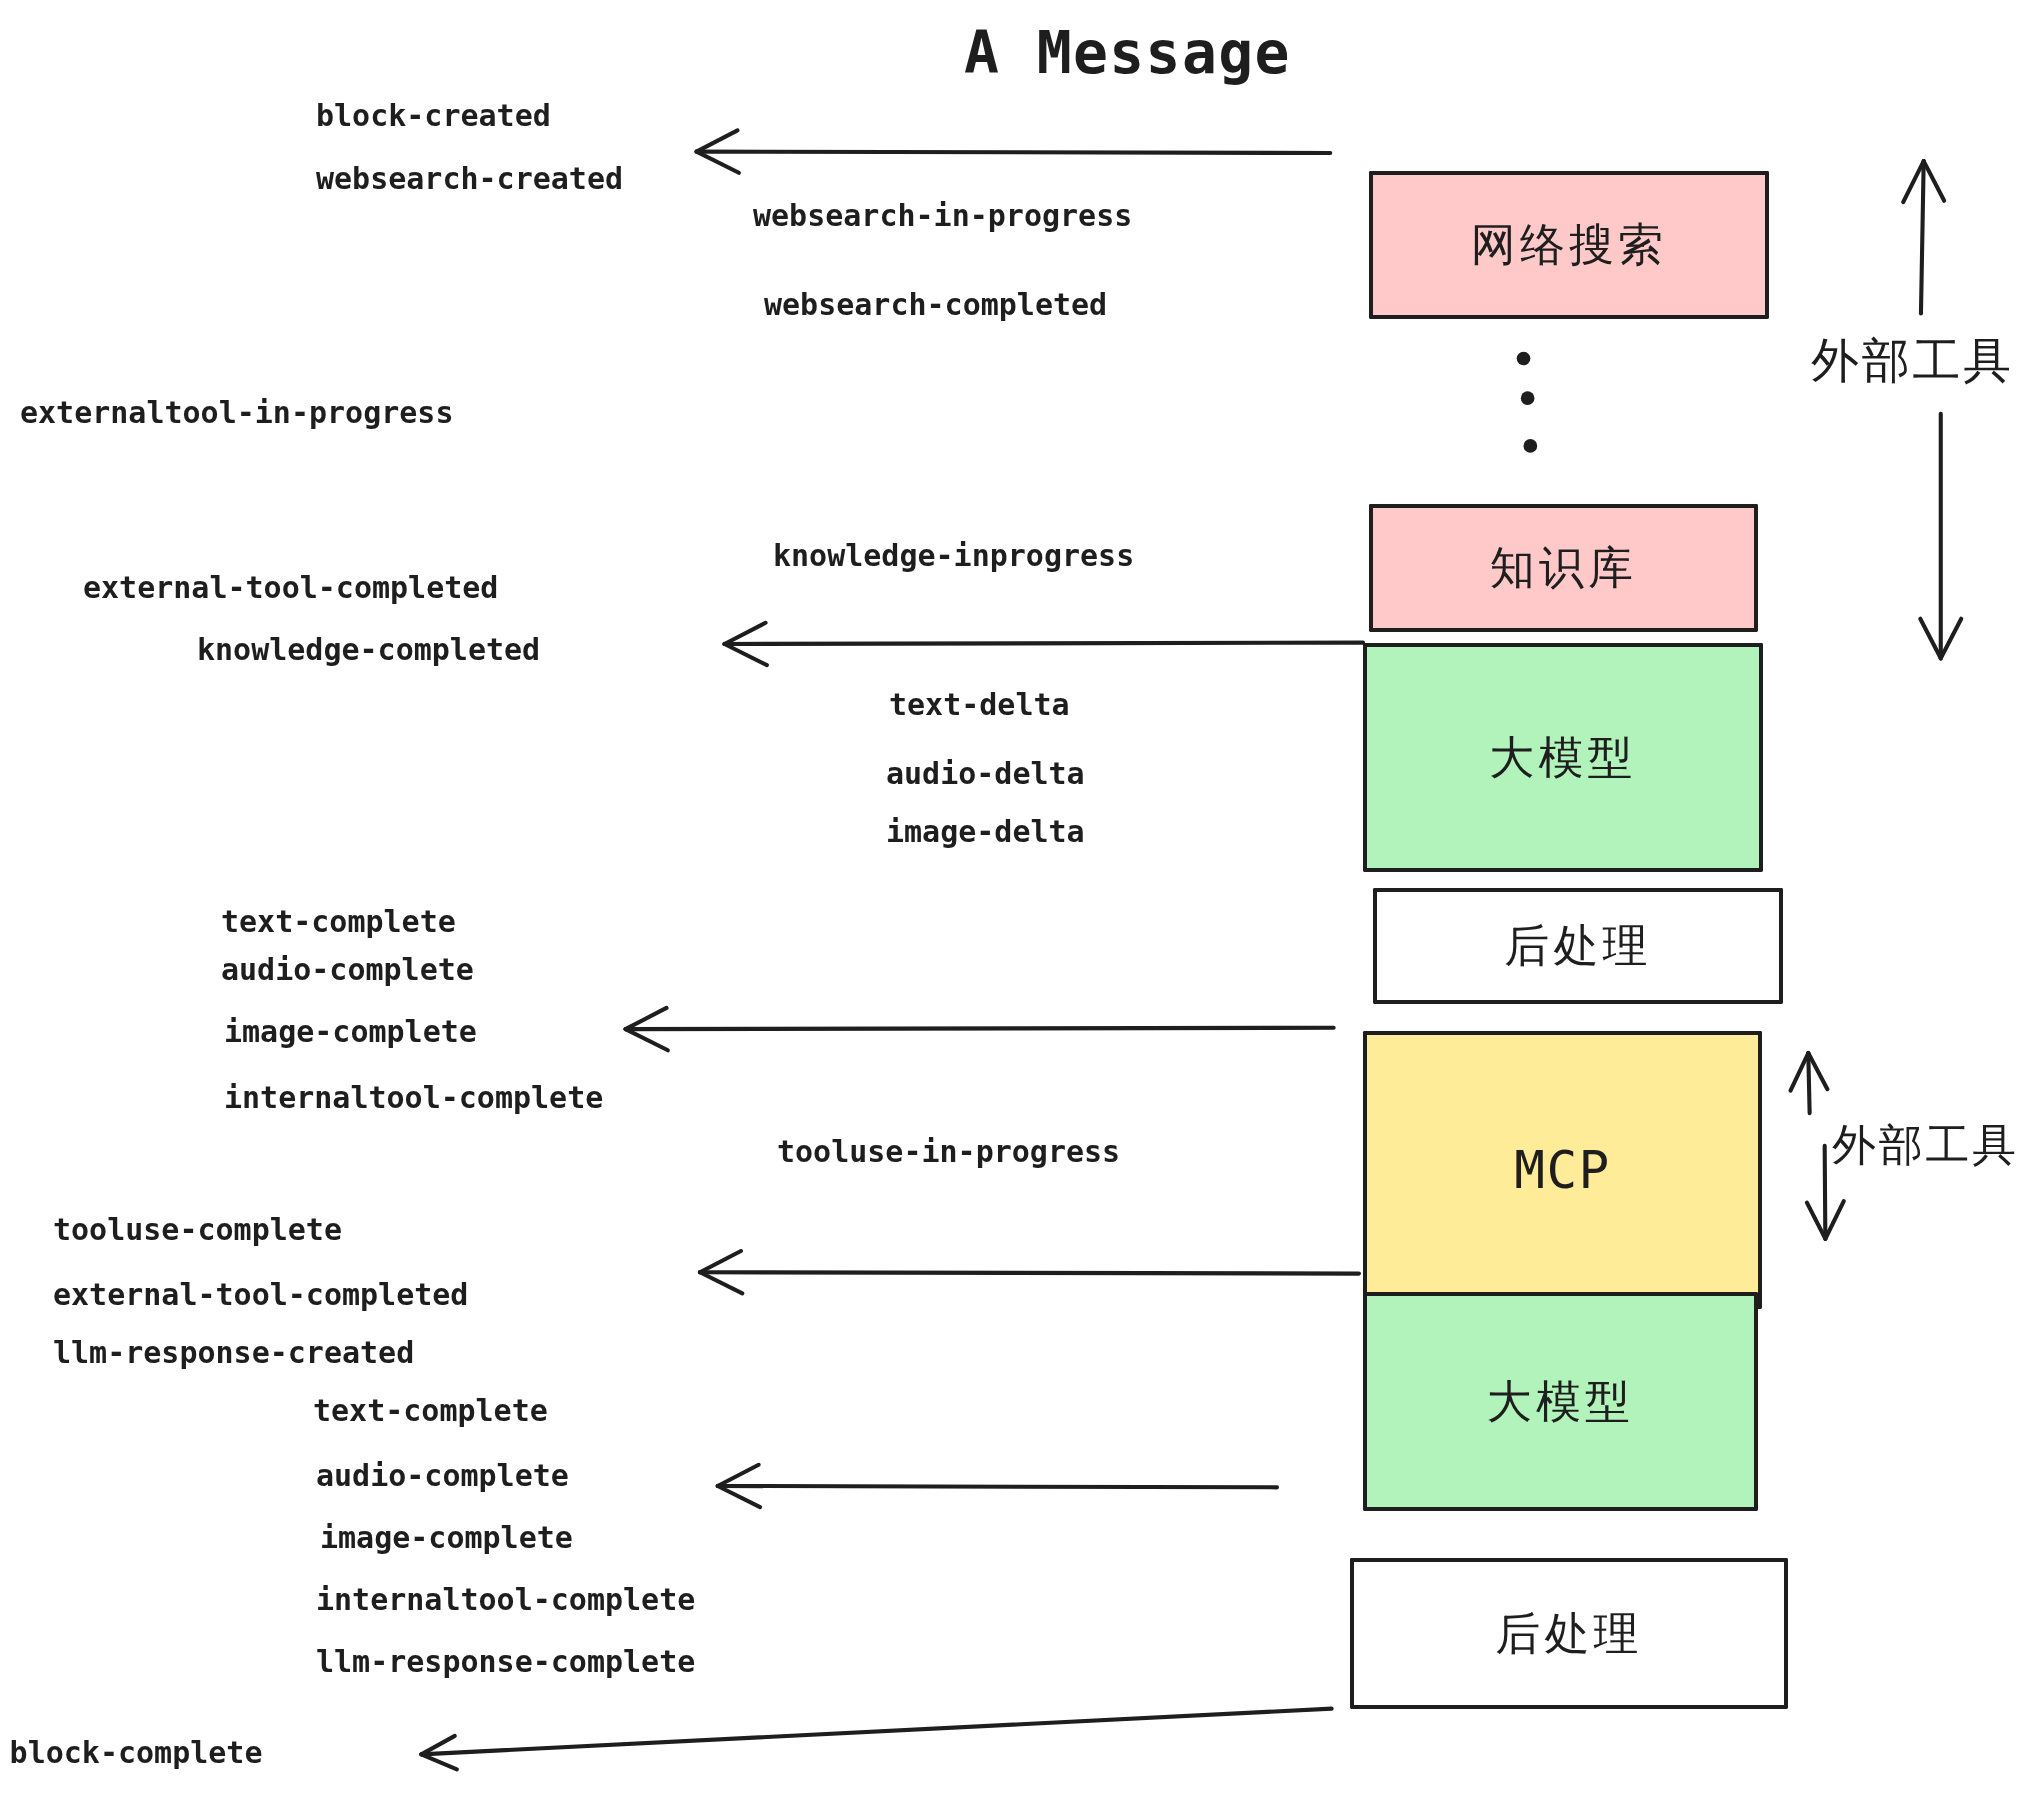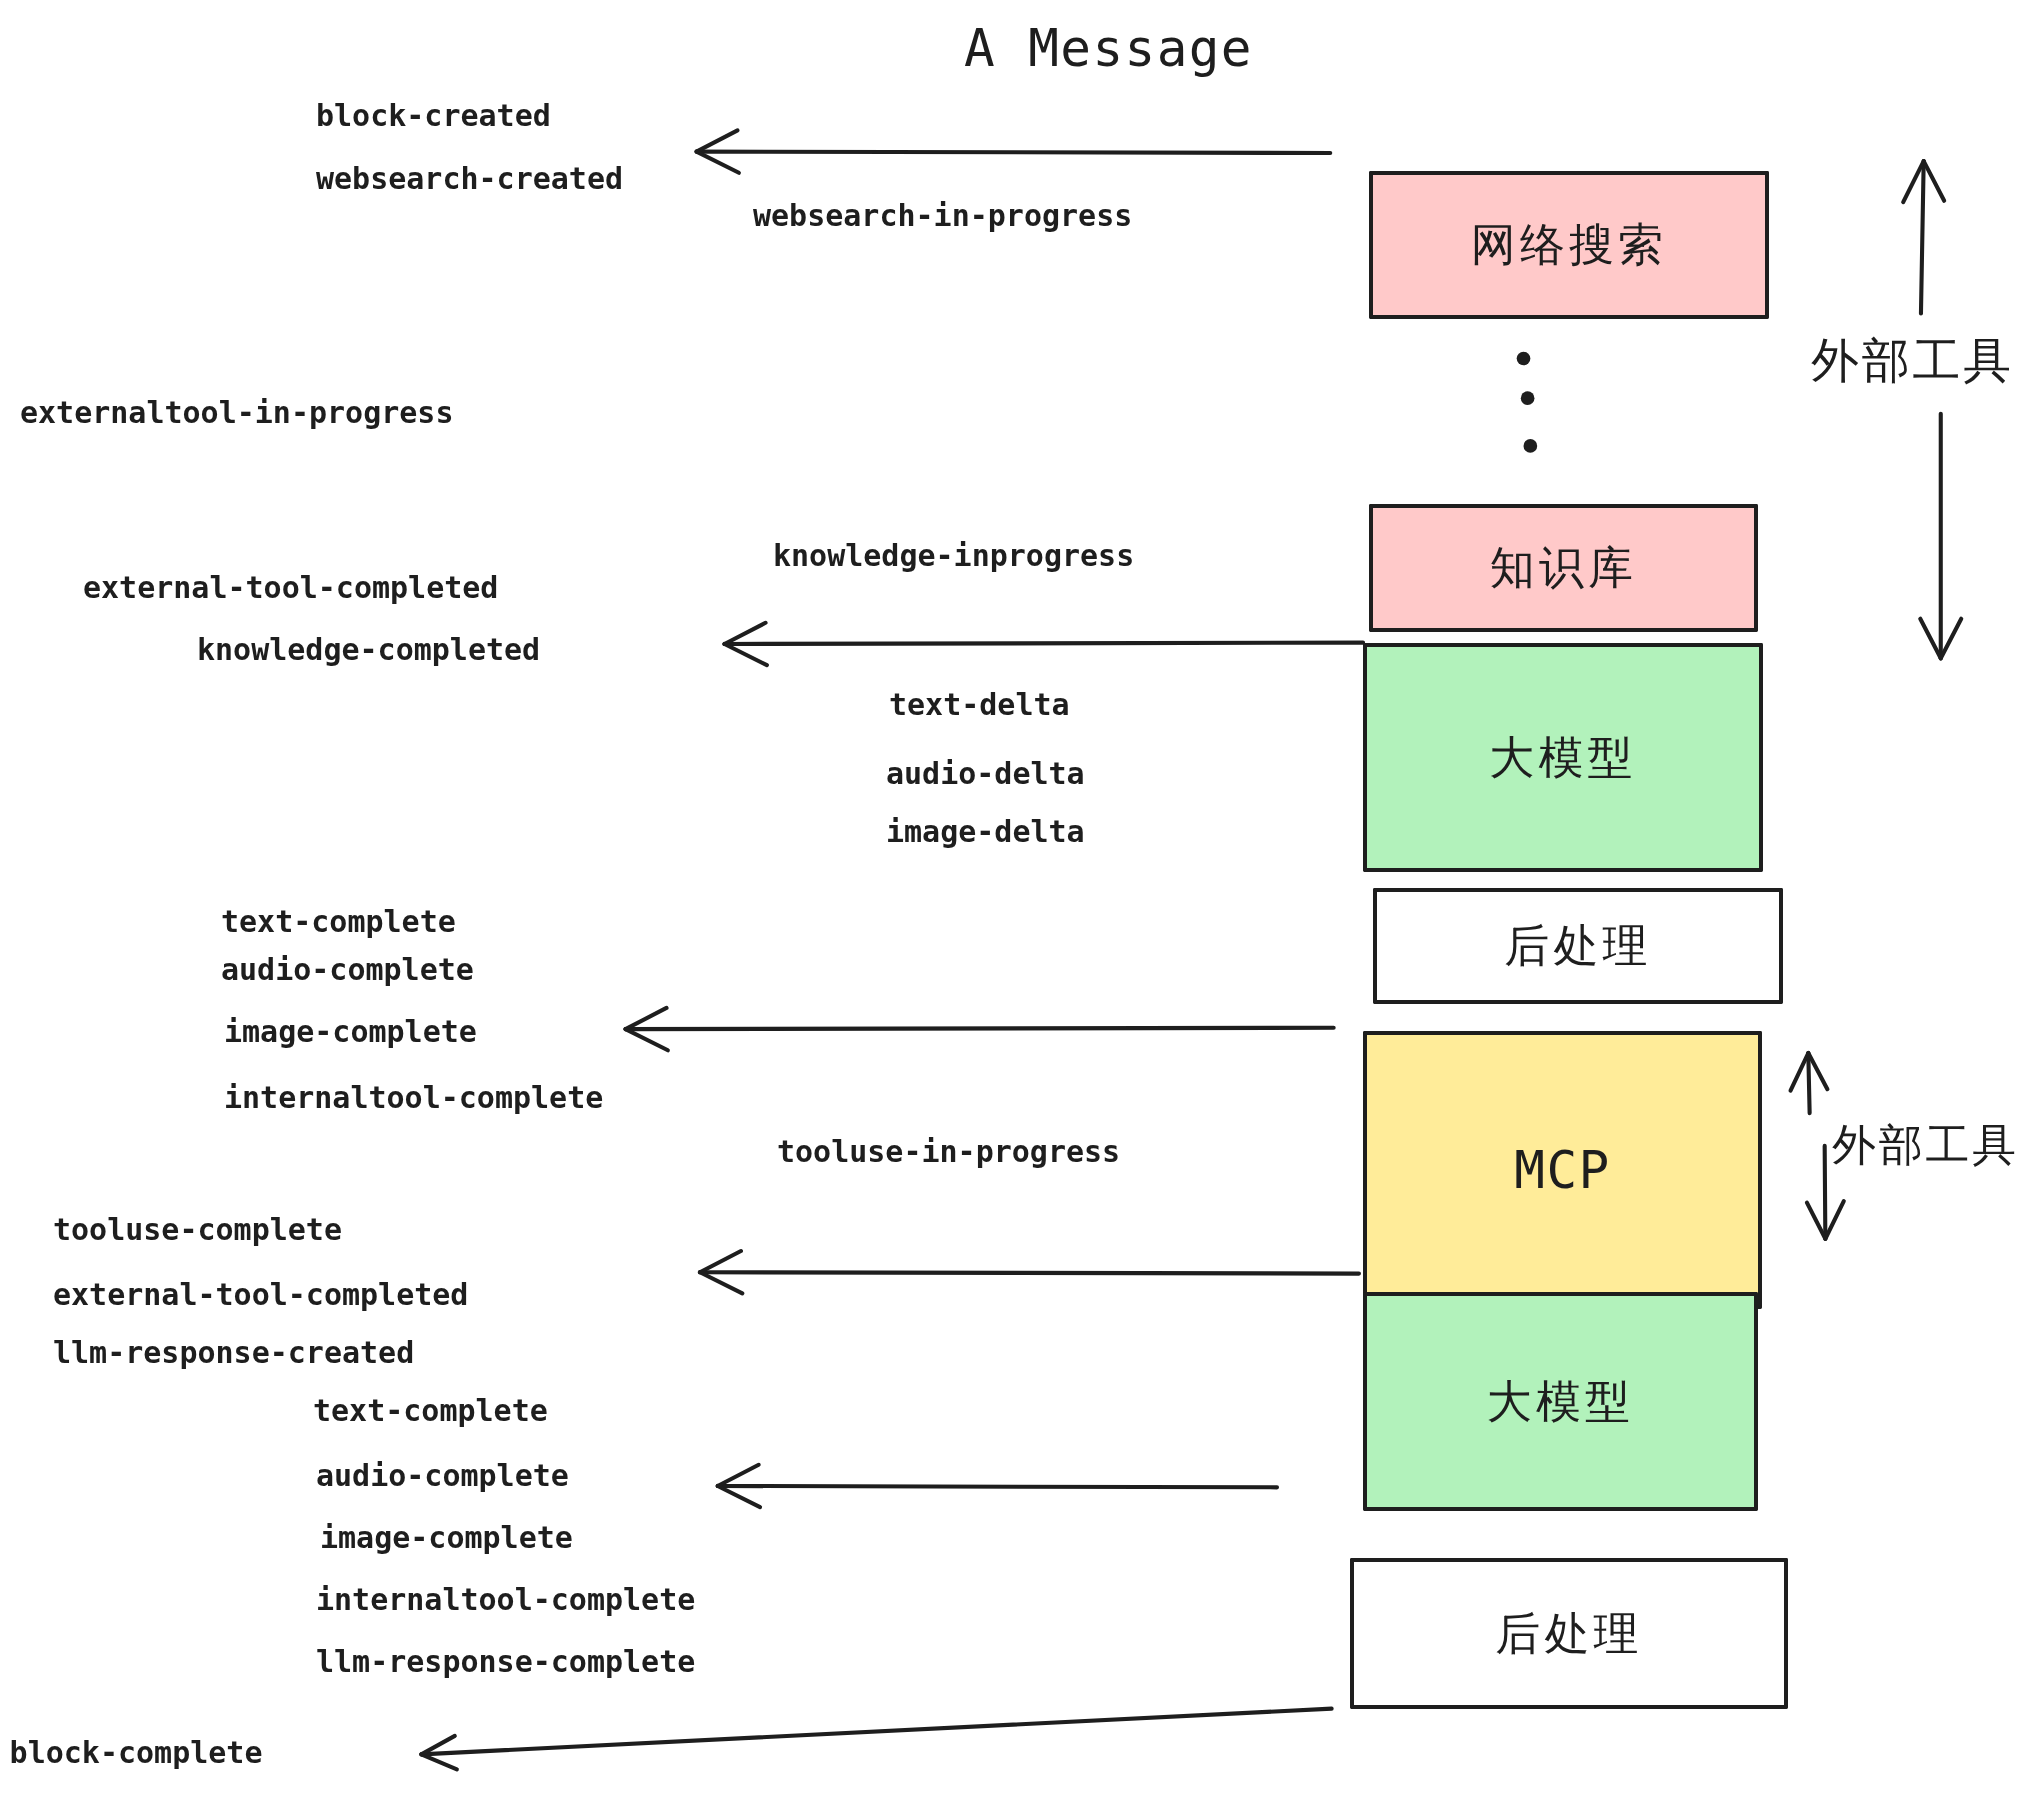--- a/index.html
+++ b/index.html
@@ -6,22 +6,22 @@
   #canvas{
     position:relative;
     width:2035px;height:1796px;
     background:#ffffff;
     font-family:"DejaVu Sans Mono", monospace;
     color:#1e1e1e;
     overflow:hidden;
   }
   .title{
     position:absolute;
-    font-size:51px;
-    font-weight:400;
+    font-size:58px;
+    font-weight:700;
     white-space:nowrap;
     letter-spacing:1.4px;
   }
   .ev{
     position:absolute;
     font-size:30px;
     line-height:1.18;
     white-space:nowrap;
     font-weight:700;
   }
@@ -133,20 +133,21 @@
       <line x1="2673" y1="1814" x2="2646" y2="1761"></line>
       <line x1="2673" y1="1814" x2="2700" y2="1759"></line>
     </g>
   </svg>
 
   <div class="title" style="left:964px;top:19px">A Message</div>
 
   <div class="ev" style="left:316px;top:98px">block-created</div>
   <div class="ev" style="left:316px;top:161px">websearch-created</div>
   <div class="ev" style="left:753px;top:198px">websearch-in-progress</div>
+  <div class="ev" style="left:764px;top:287px">websearch-completed</div>
   <div class="ev" style="left:20px;top:395px">externaltool-in-progress</div>
   <div class="ev" style="left:773px;top:538px">knowledge-inprogress</div>
   <div class="ev" style="left:83px;top:570px">external-tool-completed</div>
   <div class="ev" style="left:197px;top:632px">knowledge-completed</div>
   <div class="ev" style="left:889px;top:687px">text-delta</div>
   <div class="ev" style="left:886px;top:756px">audio-delta</div>
   <div class="ev" style="left:886px;top:814px">image-delta</div>
   <div class="ev" style="left:221px;top:904px">text-complete</div>
   <div class="ev" style="left:221px;top:952px">audio-complete</div>
   <div class="ev" style="left:224px;top:1014px">image-complete</div>

